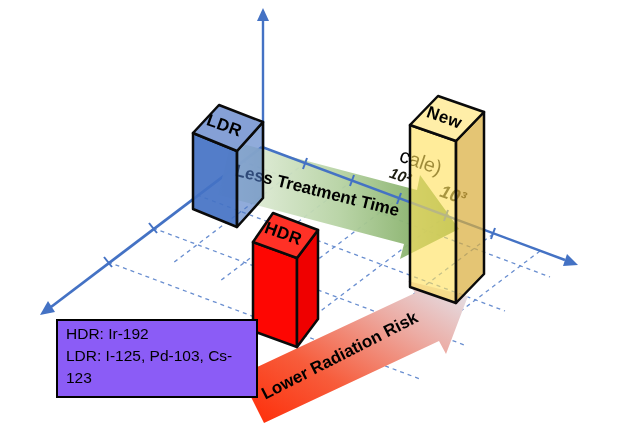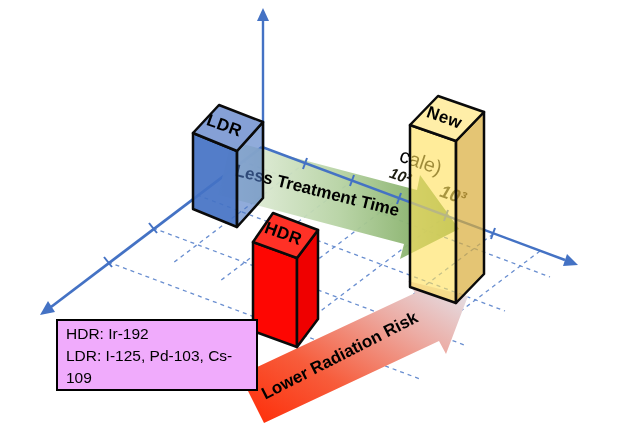--- a/index.html
+++ b/index.html
@@ -8,21 +8,21 @@
     font-family:"Liberation Sans", sans-serif;
   }
   .scene svg{position:absolute;left:0;top:0;}
   .lbl{position:absolute;color:#000;white-space:nowrap;}
   .bar-label{font-size:17px;font-weight:700;letter-spacing:.5px;}
   .arrow-label{font-size:17px;font-weight:600;text-align:center;}
   .axis-partial{font-size:20px;font-weight:400;}
   .tick-label{font-style:italic;font-weight:600;color:#1c1c10;}
   .legend-box{
     position:absolute;left:56px;top:319px;width:182px;
-    background:#f0abfc;border:2px solid #000;padding:2px 8px 0 8px;
+    background:#8b5cf6;border:2px solid #000;padding:2px 8px 7px 8px;
     font-size:15.5px;line-height:1.42;color:#000;
   }
 </style>
 </head>
 <body>
 
 <div class="scene">
 
   <svg width="624" height="429">
     <g stroke="#4472C4" stroke-width="1.3" stroke-dasharray="4 4" opacity="0.8" fill="none">
@@ -107,16 +107,16 @@
       <polygon points="410,125 438,96 484,112 456,141" fill="#FFEC9C" fill-opacity="0.88"></polygon>
     </g>
   </svg>
 
   <div class="lbl bar-label" style="left:206px;top:116px;transform:rotate(20deg);">LDR</div>
   <div class="lbl bar-label" style="left:264px;top:224px;transform:rotate(20deg);">HDR</div>
   <div class="lbl bar-label" style="left:426px;top:108px;transform:rotate(20deg);">New</div>
 
   <div class="legend-box">
     <div>HDR: Ir-192</div>
-    <div>LDR: I-125, Pd-103, Cs-109</div>
+    <div>LDR: I-125, Pd-103, Cs-123</div>
   </div>
 
 </div>
 
 </body></html>

